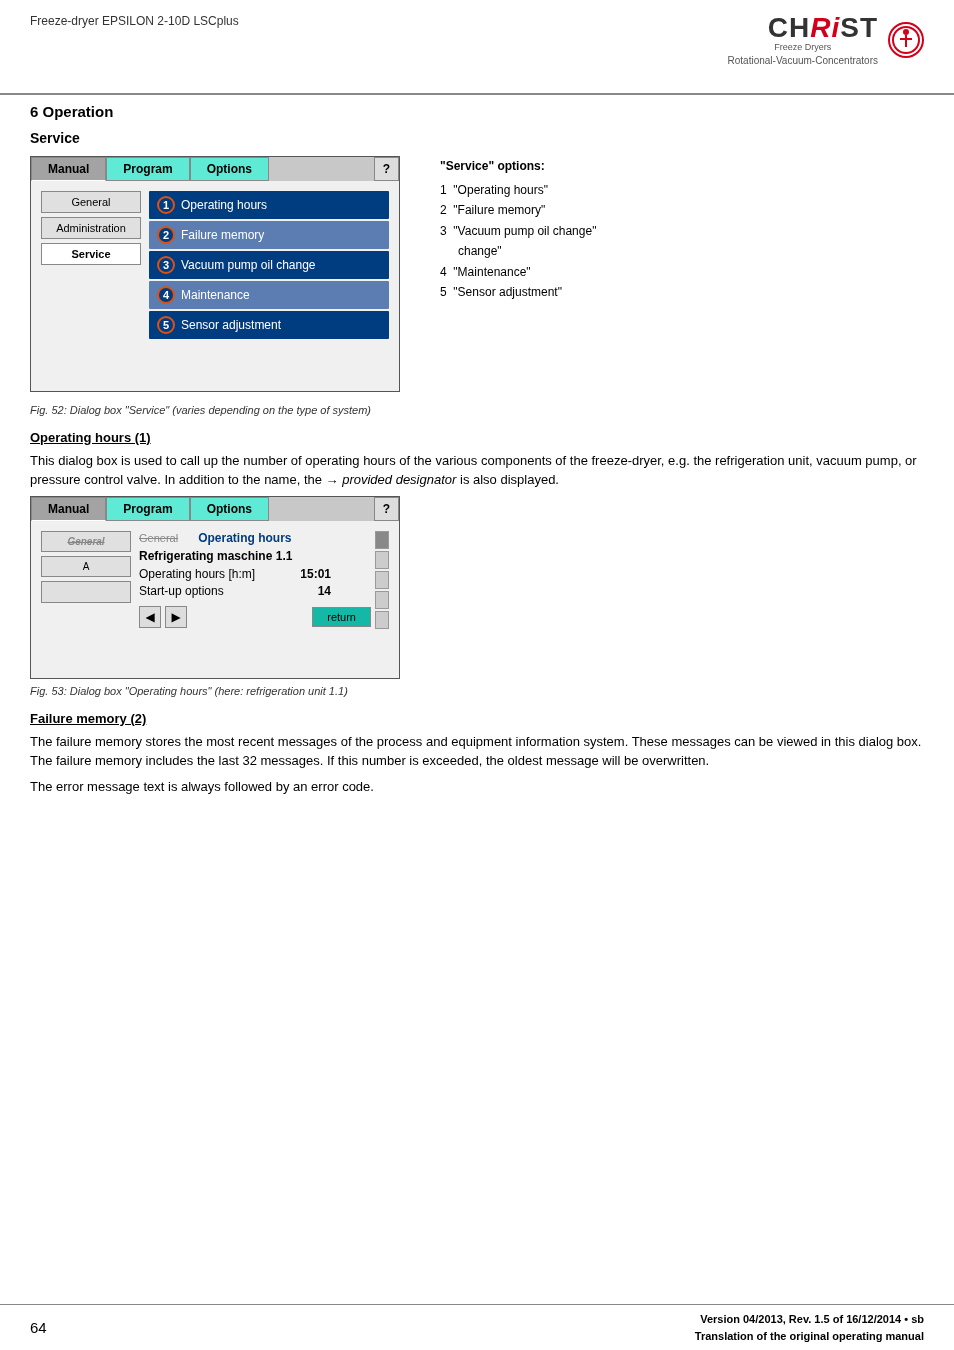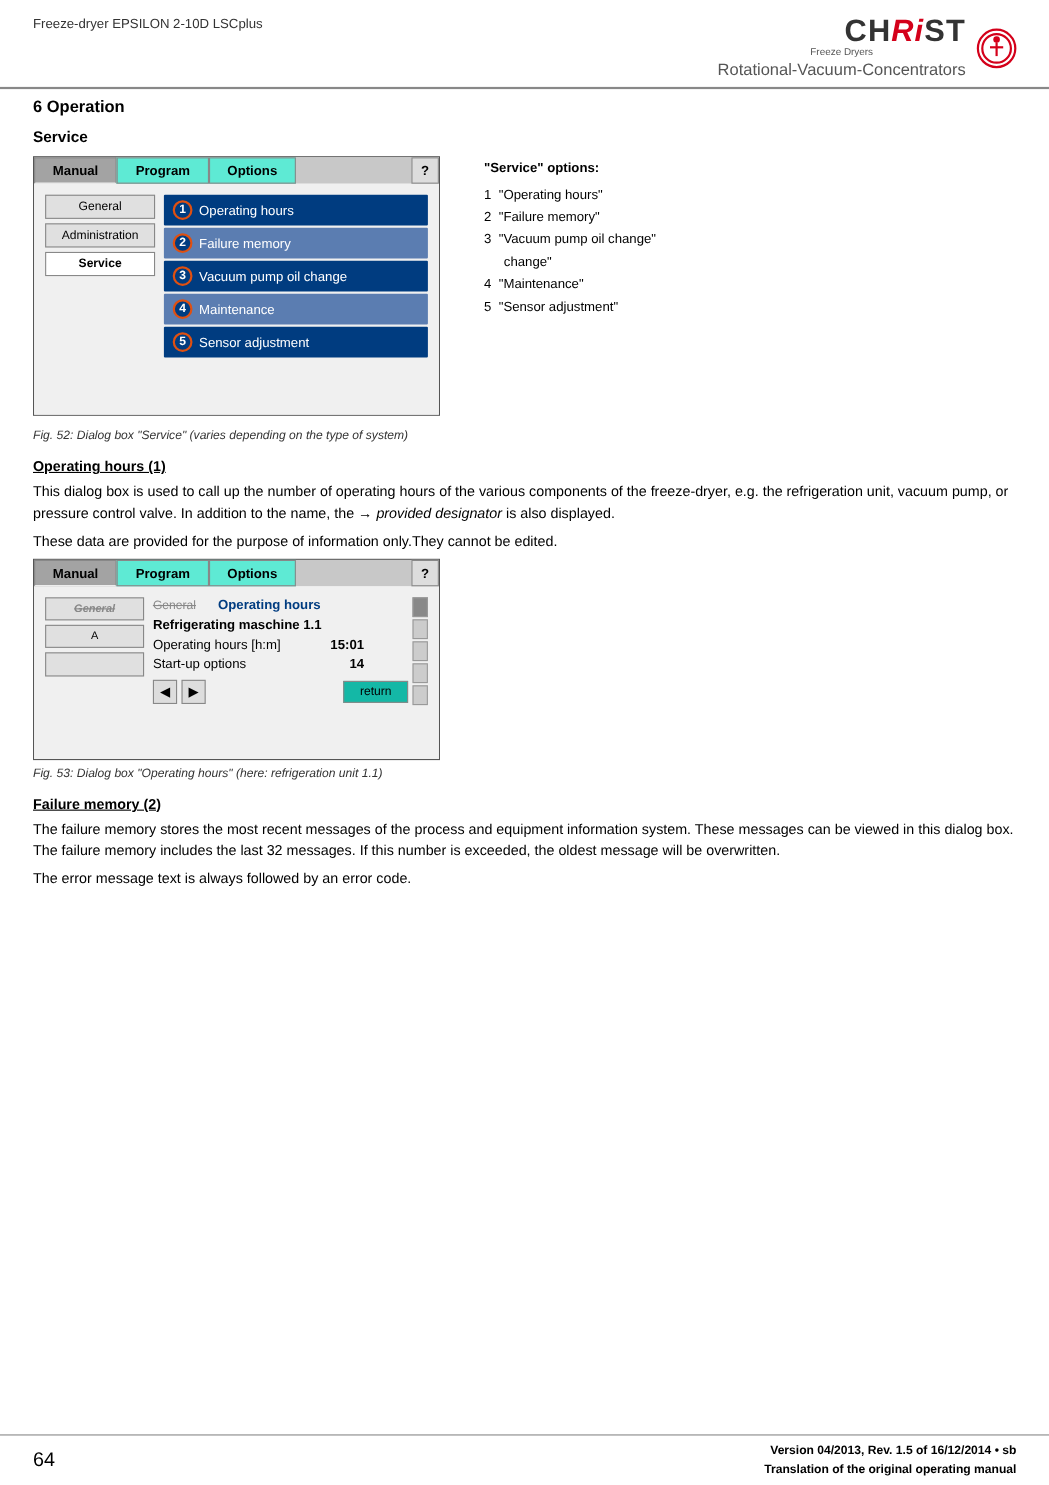--- a/index.html
+++ b/index.html
@@ -52,20 +52,21 @@
       justify-content: center;
       margin-left: 4px;
       font-size: 16px;
       color: #d4001a;
     }
 
     
     .section-heading {
       padding: 8px 30px 10px 30px;
       border-top: 2px solid #888;
+      margin-top: 20px;
     }
     .section-heading h2 {
       font-size: 15px;
       font-weight: bold;
     }
 
     
     .main-content {
       padding: 0 30px 20px 30px;
     }
@@ -299,21 +300,21 @@
       bottom: 0;
       left: 0;
       right: 0;
       border-top: 1px solid #888;
       padding: 6px 30px;
       display: flex;
       justify-content: space-between;
       align-items: center;
     }
     .footer-left {
-      font-size: 18px;
+      font-size: 15px;
     }
     .footer-right {
       font-size: 11px;
       text-align: right;
       line-height: 1.5;
     }
     .footer-right-top {
       font-weight: bold;
       margin-left: 48px;
     }
@@ -342,21 +343,21 @@
 <body>
 
 <div class="header">
   <div class="header-title">Freeze-dryer EPSILON 2-10D LSCplus</div>
   <div class="logo-area">
     <div style="text-align:right; margin-right:6px;">
       <div class="logo-text">
         <span style="color:#333;font-weight:bold;font-size:28px;">CH</span><span style="color:#d4001a;font-weight:bold;font-size:28px;font-style:italic;">Ri</span><span style="color:#333;font-weight:bold;font-size:28px;">ST</span>
       </div>
       <div class="logo-sub" style="font-size:9px;color:#555;">Freeze Dryers</div>
-      <div class="logo-sub" style="font-size:15px;color:#555;">Rotational-Vacuum-Concentrators</div>
+      <div class="logo-sub" style="font-size:10px;color:#555;">Rotational-Vacuum-Concentrators</div>
     </div>
     <div class="logo-icon">
       <svg width="30" height="30" viewBox="0 0 30 30">
         <circle cx="15" cy="15" r="13" fill="none" stroke="#d4001a" stroke-width="2"></circle>
         <circle cx="15" cy="7" r="3" fill="#d4001a"></circle>
         <line x1="15" y1="10" x2="15" y2="22" stroke="#d4001a" stroke-width="2"></line>
         <line x1="9" y1="14" x2="21" y2="14" stroke="#d4001a" stroke-width="2"></line>
       </svg>
     </div>
   </div>
@@ -429,21 +430,20 @@
       </div>
     </div>
   </div>
 
   <div class="fig-caption">Fig. 52: Dialog box "Service" (varies depending on the type of system)</div>
 
   <div class="sub-section-heading">Operating hours (1)</div>
   <div class="body-text">
     This dialog box is used to call up the number of operating hours of the various components of the freeze-dryer, e.g. the refrigeration unit, vacuum pump, or pressure control valve. In addition to the name, the → <em>provided designator</em> is also displayed.
   </div>
-  <div class="body-text">These data are provided for the purpose of information only.They cannot be edited.</div>
 
   <div class="dialog-box2">
 
     <div class="dialog-tabs">
       <div class="dialog-tab active">Manual</div>
       <div class="dialog-tab">Program</div>
       <div class="dialog-tab">Options</div>
       <div class="dialog-tab-spacer"></div>
       <div class="dialog-tab-q">?</div>
     </div>

